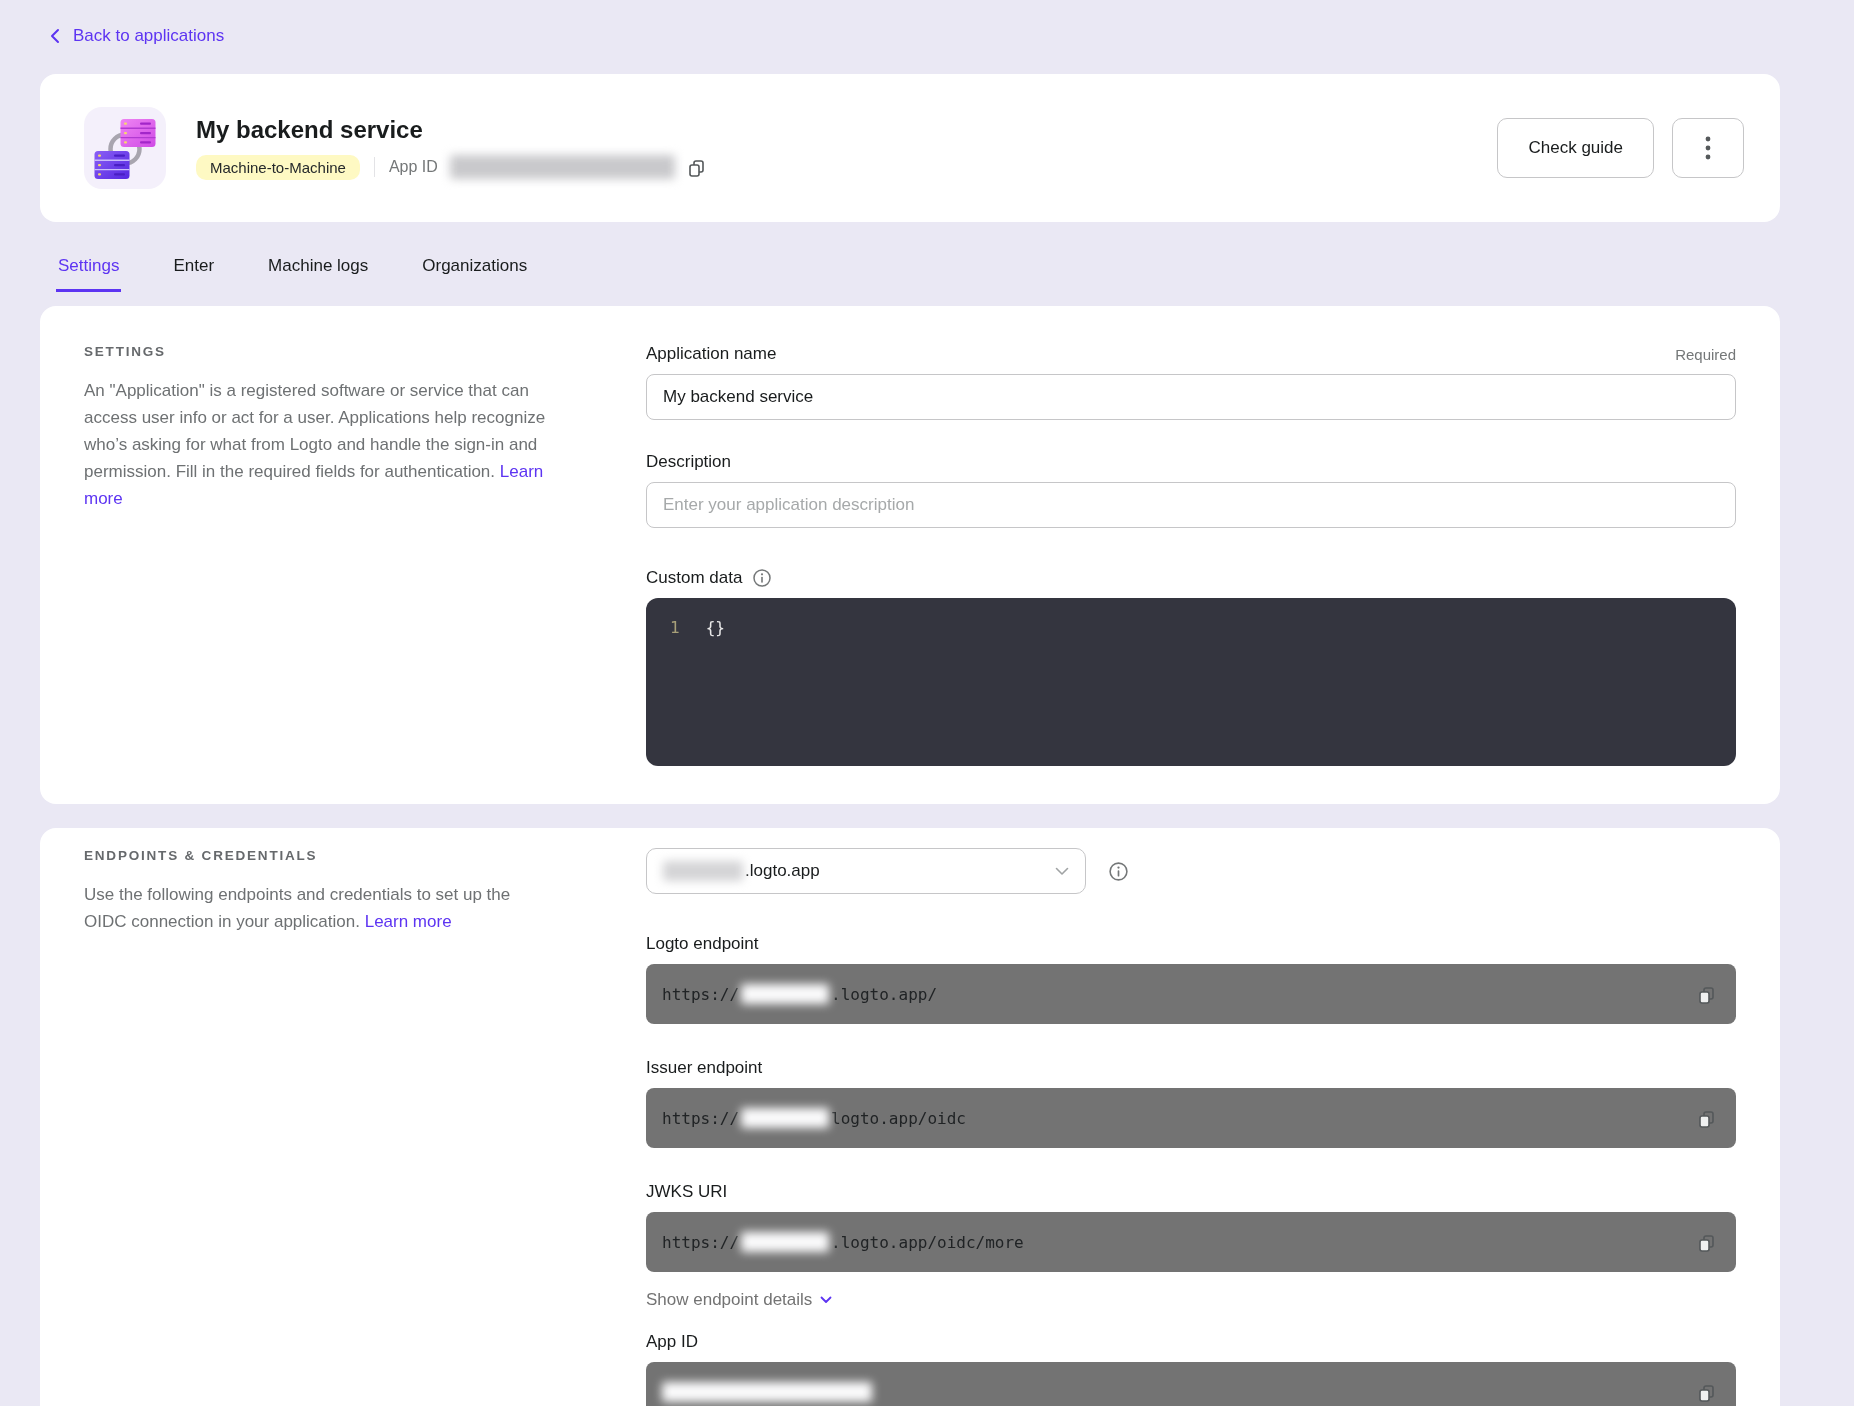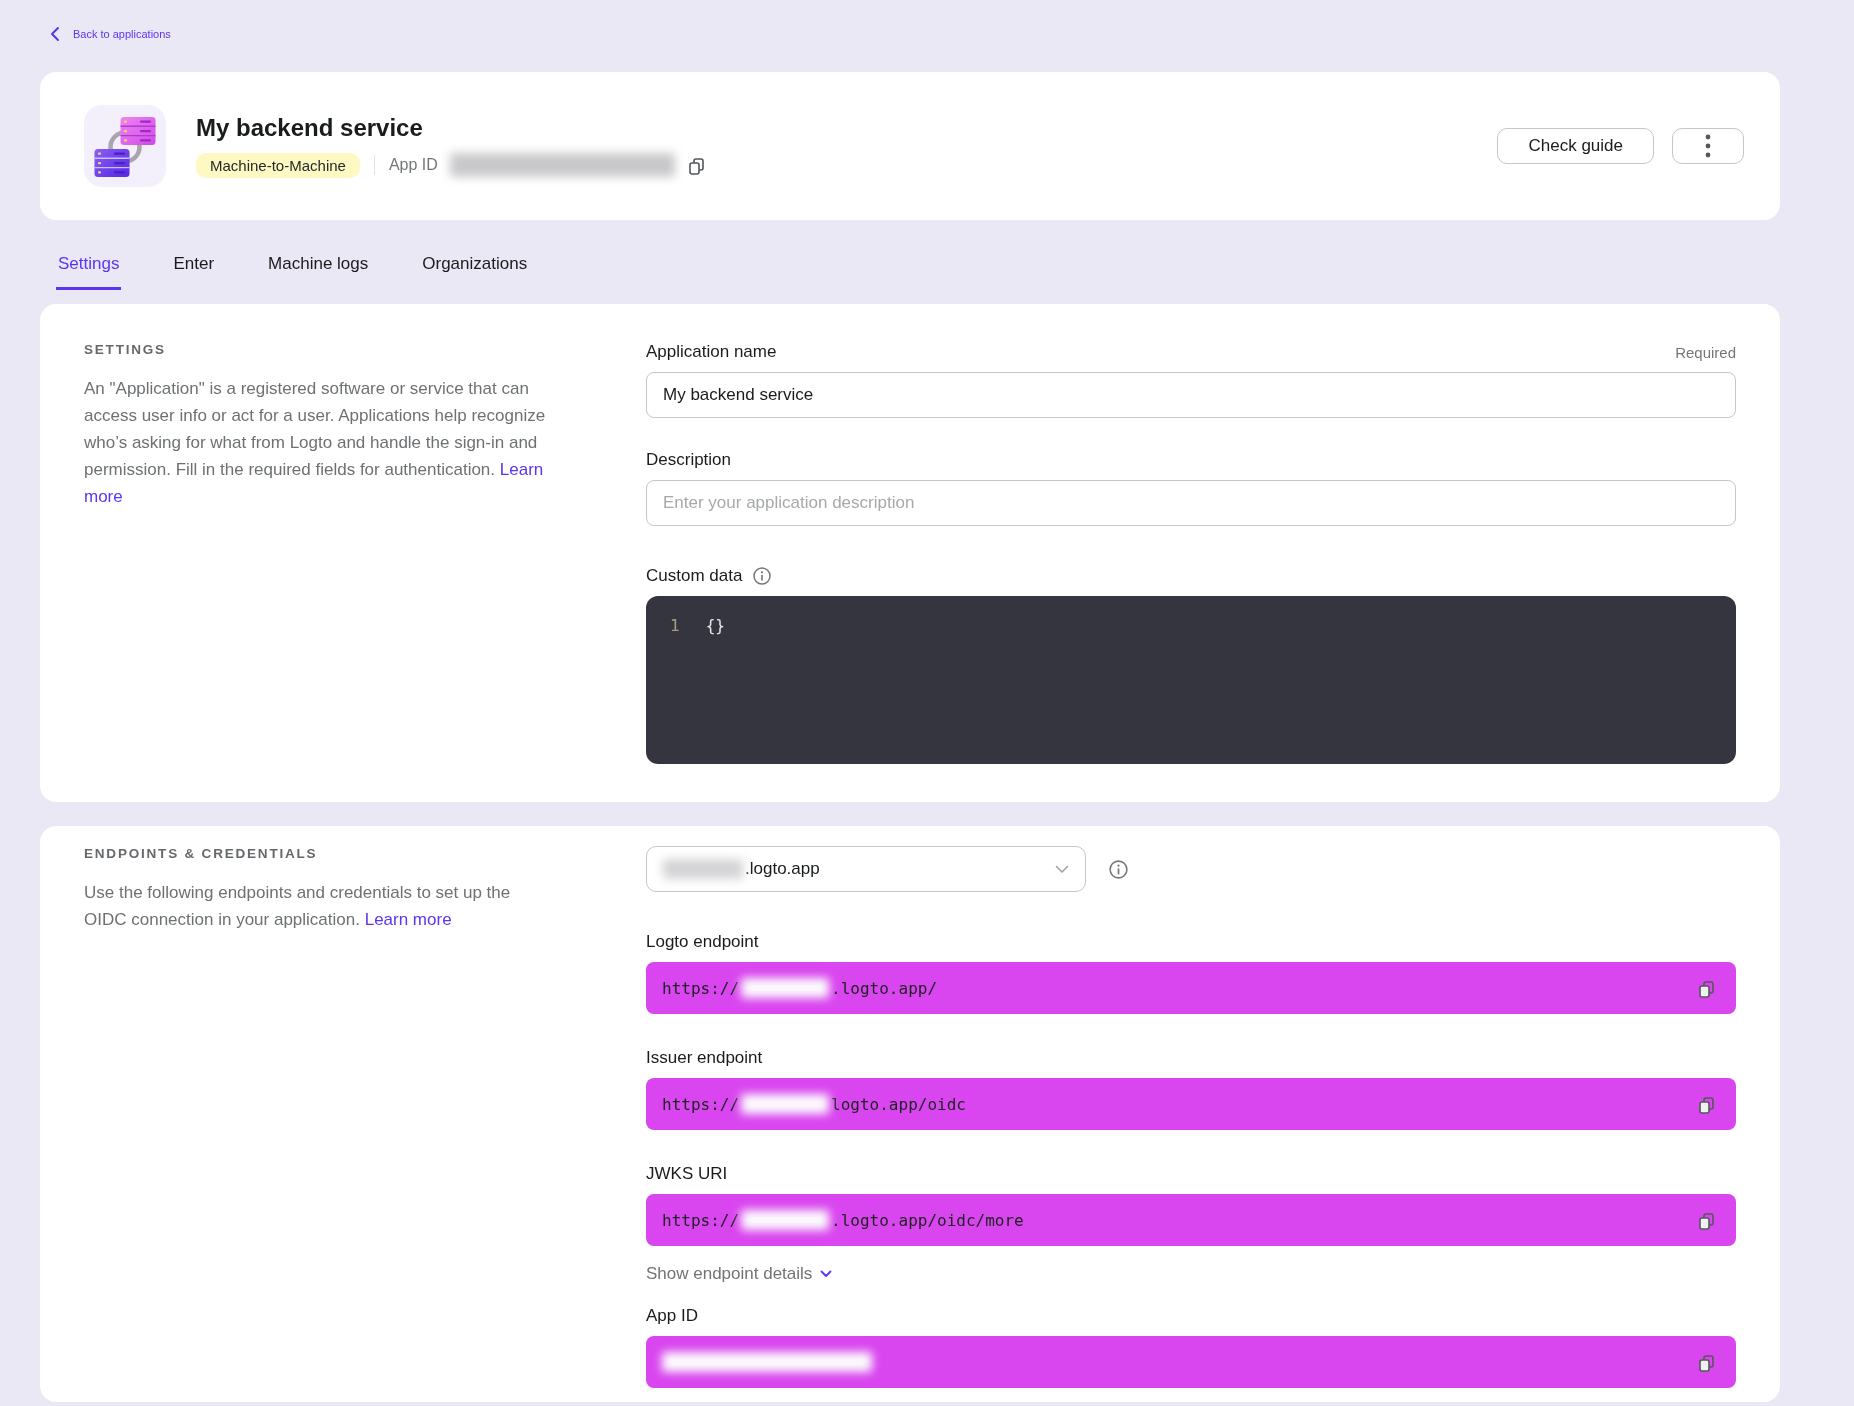--- a/index.html
+++ b/index.html
@@ -8,21 +8,21 @@
     background:#eae8f4;
     font-family:"Liberation Sans", sans-serif;
     color:#191c1d;
     overflow:hidden;
   }
   .page { padding:26px 74px 0 40px; }
 
   
   .back-link {
     display:inline-flex; align-items:center; gap:10px;
-    margin-left:8px; color:#5d34f2; font-size:11px; font-weight:500;
+    margin-left:8px; color:#5d34f2; font-size:17px; font-weight:500;
     text-decoration:none; cursor:pointer;
   }
 
   
   .header-card {
     margin-top:26px; background:#fff; border-radius:16px;
     height:148px; display:flex; align-items:center; padding:0 36px 0 44px;
   }
   .app-icon { width:82px; height:82px; flex-shrink:0; }
   .head-info { margin-left:30px; }
@@ -32,21 +32,21 @@
     background:#fef9c3; color:#25292b; border-radius:10px;
     padding:4px 14px; font-size:15px; font-weight:500;
   }
   .vdiv { width:1px; height:20px; background:#e3e3e6; margin:0 14px; }
   .appid-label { color:#747778; font-size:16px; margin-right:12px; }
   .blur-blob { display:inline-block; background:#c9c9cc; border-radius:3px; filter:blur(5px); }
   .appid-blob { width:225px; height:24px; }
   .icon-btn { background:none; border:none; cursor:pointer; display:inline-flex; align-items:center; padding:4px; margin-left:8px; }
   .head-actions { margin-left:auto; display:flex; gap:18px; }
   .btn {
-    height:36px; padding:0 30px; background:#fff; border:1px solid #c6c6c8;
+    height:60px; padding:0 30px; background:#fff; border:1px solid #c6c6c8;
     border-radius:10px; font-family:inherit; font-size:17px; font-weight:500;
     color:#191c1d; cursor:pointer;
   }
   .btn.kebab { width:72px; padding:0; display:flex; align-items:center; justify-content:center; }
 
   
   .tabs { margin-top:34px; padding-left:16px; display:flex; gap:50px; }
   .tab { font-size:17px; color:#191c1d; padding:0 2px 13px; border-bottom:3px solid transparent; cursor:pointer; }
   .tab.active { color:#5d34f2; border-bottom-color:#5d34f2; }
 
@@ -88,21 +88,21 @@
   .domain-row { display:flex; align-items:center; gap:22px; }
   .select {
     width:440px; height:46px; border:1px solid #c6c6c8; border-radius:10px;
     background:#fff; display:flex; align-items:center; padding:0 16px; cursor:pointer;
   }
   .select .domain-blob { width:80px; height:20px; background:#d4d4d6; margin-right:2px; }
   .select .suffix { font-size:17px; color:#191c1d; }
   .select .chev { margin-left:auto; display:flex; }
   .ep-group { margin-top:34px; }
   .ro-field {
-    margin-top:10px; height:52px; background:#d946ef; border-radius:8px;
+    margin-top:10px; height:60px; background:#737373; border-radius:8px;
     display:flex; align-items:center; padding:0 16px;
     font-family:"DejaVu Sans Mono", monospace; font-size:16px; color:#202325;
   }
   .ro-field .url-blob { width:88px; height:20px; background:#fbfbfc; margin:0 2px; border-radius:2px; }
   .ro-field .copy { margin-left:auto; }
   .show-details {
     margin-top:18px; display:inline-flex; align-items:center; gap:8px;
     color:#737373; font-size:17px; font-weight:500; text-decoration:none; cursor:pointer;
   }
   .ep-group.appid { margin-top:22px; }

